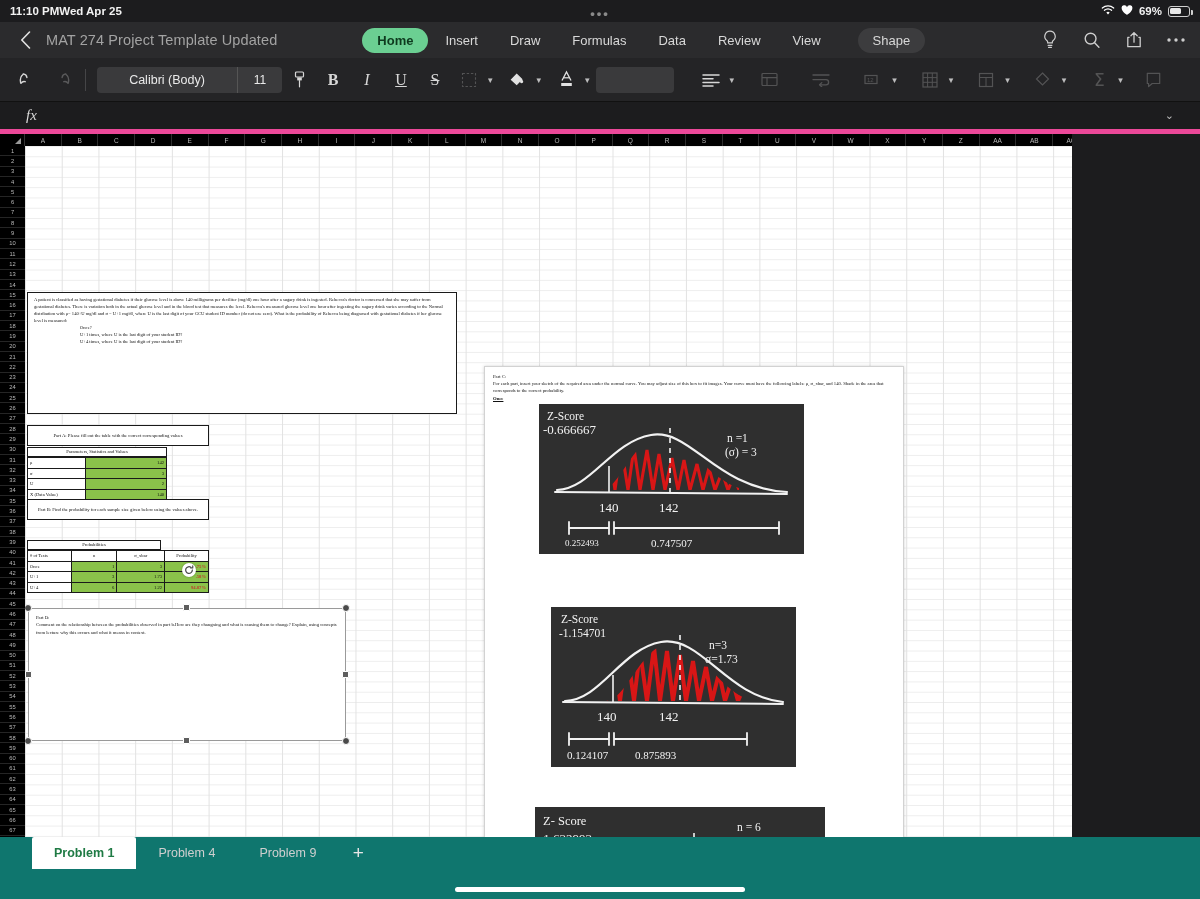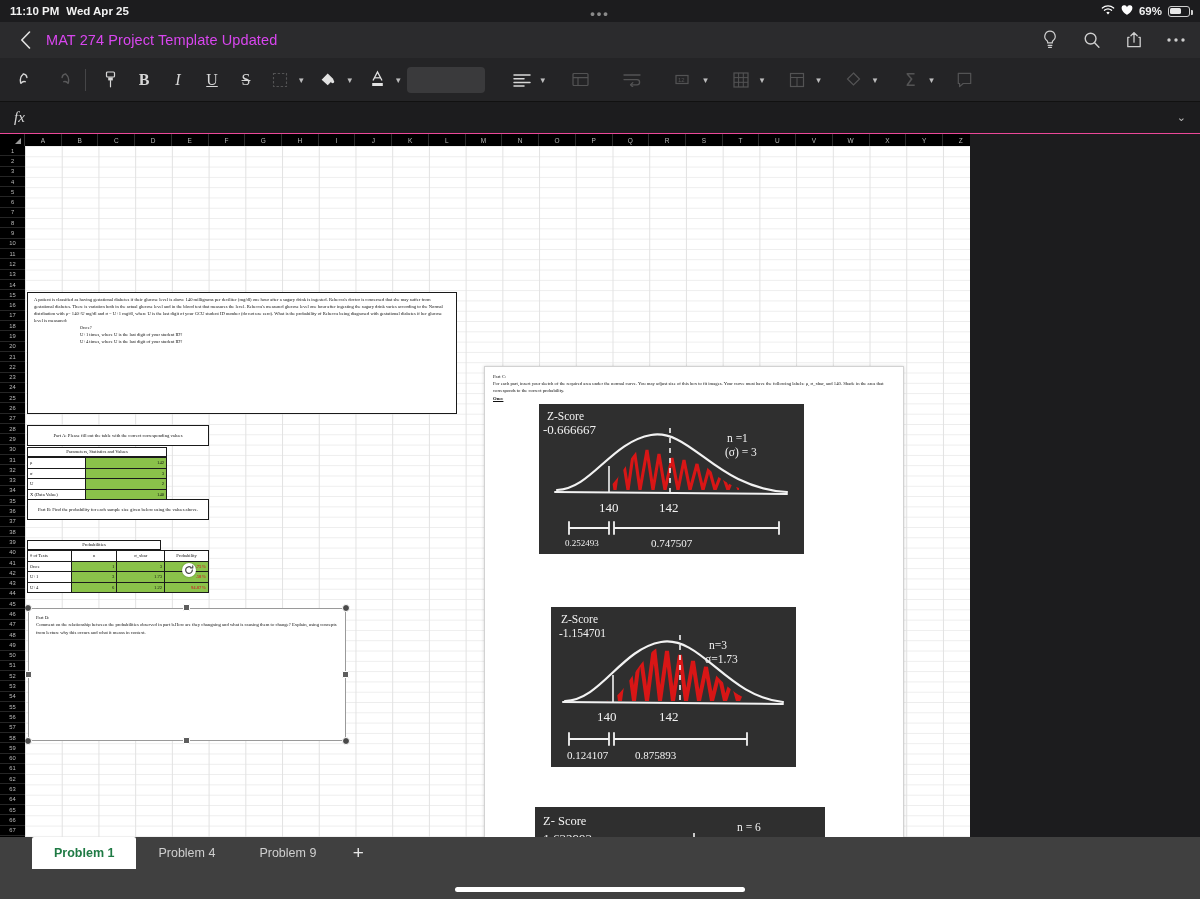--- a/index.html
+++ b/index.html
@@ -10,42 +10,42 @@
     color:#fff;
     -webkit-font-smoothing:antialiased;
   }
 
   
   #statusbar{
     height:22px; background:#1c1c1e;
     display:flex; align-items:center; padding:0 10px;
     font-size:11.5px; font-weight:600; color:#f2f2f2;
   }
-  #statusbar .left{display:flex; gap:7px; align-items:flex-start;}
+  #statusbar .left{display:flex; gap:0; align-items:flex-start;}
   #statusbar .right{margin-left:auto; display:flex; gap:6px; align-items:center;}
   .battery-shell{
     width:22px;height:11px;border:1.3px solid #cfcfcf;border-radius:3px;
     position:relative; display:inline-block;
   }
   .battery-shell:after{
     content:"";position:absolute;right:-3.5px;top:3px;width:2px;height:5px;
     background:#cfcfcf;border-radius:0 1px 1px 0;
   }
   .battery-fill{position:absolute;left:1.2px;top:1.2px;bottom:1.2px;width:11px;background:#e8e8e8;border-radius:1.5px;}
 
   
   #titlebar{
     height:36px; background:#2b2b2d; display:flex; align-items:center;
     padding:0 14px; gap:10px;
   }
   #backchev{
     width:22px;height:22px;display:flex;align-items:center;justify-content:center;
     cursor:pointer;
   }
-  #doctitle{font-size:14.5px;color:#d946ef;letter-spacing:.1px;}
+  #doctitle{font-size:14.5px;color:#a3a3a3;letter-spacing:.1px;}
   #tabs{display:flex; align-items:center; margin-left:75px; gap:2px;}
   .tab{
     font-size:13px;color:#d8d8d8;padding:5px 15px;border-radius:14px;cursor:pointer;
     white-space:nowrap;
   }
   .tab.active{background:#6bcf92;color:#0e3a1e;font-weight:600;}
   .tab.ctx{background:#3c3c3e;margin-left:20px;}
   #titleicons{margin-left:auto;display:flex;gap:22px;align-items:center;}
   .ticon{width:20px;height:20px;opacity:.92;cursor:pointer;display:flex;align-items:center;justify-content:center;}
 
@@ -67,27 +67,27 @@
   .fontname{width:140px;padding:0 10px;font-size:12.5px;color:#eaeaea;height:100%;display:flex;align-items:center;justify-content:center;}
   .fsplit{width:1px;background:#555;height:100%;}
   .fontsize{width:44px;font-size:12px;color:#eaeaea;height:100%;display:flex;align-items:center;justify-content:center;}
   .bigblank{width:78px;height:26px;background:#3a3a3c;border-radius:4px;margin:0 6px;}
   .caret{font-size:9px;opacity:.7;margin-left:2px;}
   .rgrp{display:flex;align-items:center;}
 
   
   #formulabar{
     height:32px;background:#1c1c1e;display:flex;align-items:center;
-    padding:0 14px;border-bottom:1px solid #ec4899;
+    padding:0 26px;border-bottom:5px solid #ec4899;
   }
   #fx{font-family:"Liberation Serif",serif;font-style:italic;font-size:15px;color:#d9d9d9;}
   #fcaret{margin-left:auto;font-size:11px;color:#bbb;}
 
   
-  #sheetwrap{position:relative;width:970px;height:703px;background:#fff;overflow:hidden;text-decoration:underline;}
+  #sheetwrap{position:relative;width:1072px;height:703px;background:#fff;overflow:hidden;text-decoration:underline;}
   #colhdr{
     position:absolute;top:0;left:0;height:12px;width:1200px;background:#000;
     display:flex;font-size:6.5px;color:#b9b9b9;z-index:6;
   }
   #colhdr .corner{width:25px;flex:none;border-right:1px solid #333;position:relative;}
   #colhdr .corner:after{
     content:"";position:absolute;right:3px;bottom:2px;border-style:solid;
     border-width:0 0 6px 6px;border-color:transparent transparent #9a9a9a transparent;
   }
   .colcell{
@@ -152,21 +152,21 @@
 
   
   .spinner{
     position:absolute;width:14px;height:14px;border-radius:50%;
     background:#fff;display:flex;align-items:center;justify-content:center;
     box-shadow:0 0 2px rgba(0,0,0,.35);
   }
 
   
   #sheettabs{
-    position:absolute;left:0;bottom:0;width:1200px;height:62px;background:#404040;
+    position:absolute;left:0;bottom:0;width:1200px;height:62px;background:#0f766e;
     display:flex;align-items:flex-start;
   }
   .stab{
     height:32px;display:flex;align-items:center;padding:0 22px;font-size:12.5px;
     color:#cfcfcf;cursor:pointer;
   }
   .stab.active{background:#fff;color:#1f7a44;font-weight:700;border-radius:2px 2px 0 0;}
   .addtab{width:40px;height:32px;display:flex;align-items:center;justify-content:center;font-size:19px;color:#e6e6e6;cursor:pointer;}
   #homebar{
     position:absolute;bottom:7px;left:50%;transform:translateX(-50%);
@@ -204,20 +204,30 @@
 </div>
 
 <div id="titlebar">
   <div id="backchev">
     <svg width="11" height="18" viewBox="0 0 11 18">
         <path d="M9.5 1L1.8 9l7.7 8" stroke="#e2e2e2" stroke-width="1.6" fill="none" stroke-linecap="round" stroke-linejoin="round"></path>
       </svg>
   </div>
   <div id="doctitle">MAT 274 Project Template Updated</div>
 
+  <div id="tabs">
+    <div class="tab active">Home</div>
+    <div class="tab">Insert</div>
+    <div class="tab">Draw</div>
+    <div class="tab">Formulas</div>
+    <div class="tab">Data</div>
+    <div class="tab">Review</div>
+    <div class="tab">View</div>
+    <div class="tab ctx">Shape</div>
+  </div>
 
   <div id="titleicons">
     <span class="ticon">
       <svg width="16" height="20" viewBox="0 0 16 20">
           <path d="M8 1.2a5.2 5.2 0 0 0-3.2 9.3c.6.5.9 1.1.9 1.8v.6h4.6v-.6c0-.7.3-1.3.9-1.8A5.2 5.2 0 0 0 8 1.2z" stroke="#dcdcdc" stroke-width="1.2" fill="none"></path>
           <path d="M6.1 15.3h3.8M6.6 17.4h2.8" stroke="#dcdcdc" stroke-width="1.2" stroke-linecap="round"></path>
         </svg>
     </span>
     <span class="ticon">
       <svg width="18" height="18" viewBox="0 0 18 18">
@@ -251,20 +261,25 @@
   </div>
   <div class="rbtn dim">
     <svg width="19" height="19" viewBox="0 0 19 19">
         <path d="M13.8 4.3c2.3 1.7 3.4 4.3 2.6 8.2" stroke="#9b9b9b" stroke-width="1.4" fill="none" stroke-linecap="round"></path>
         <path d="M13.7 3.9c-1.9.2-3.4 1.7-3.6 3.6" stroke="#9b9b9b" stroke-width="1.4" fill="none" stroke-linecap="round"></path>
         <path d="M16.1 13.3c-1.1-1.5-2.7-2.2-4.3-1.6" stroke="#9b9b9b" stroke-width="1.4" fill="none" stroke-linecap="round"></path>
       </svg>
   </div>
   <div class="vsep"></div>
 
+  <div class="fontbox">
+    <div class="fontname">Calibri (Body)</div>
+    <div class="fsplit"></div>
+    <div class="fontsize">11</div>
+  </div>
 
   <div class="rbtn">
     <svg width="17" height="19" viewBox="0 0 17 19">
         <rect x="4.5" y="2" width="8" height="5" rx="1" stroke="#d7d7d7" stroke-width="1.2" fill="none"></rect>
         <rect x="6.2" y="7.4" width="4.6" height="3" fill="#d7d7d7"></rect>
         <path d="M8.5 10.6v6.2" stroke="#d7d7d7" stroke-width="1.2" stroke-linecap="round"></path>
       </svg>
   </div>
   <div class="rbtn" style="font-weight:700;font-size:16px;font-family:'Liberation Serif',serif;">
       <span>B</span>

